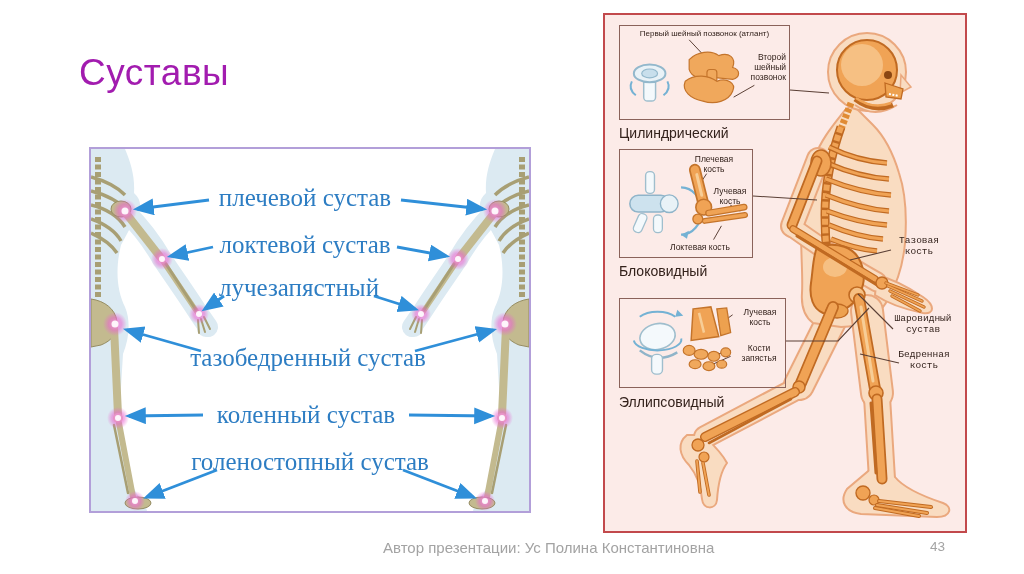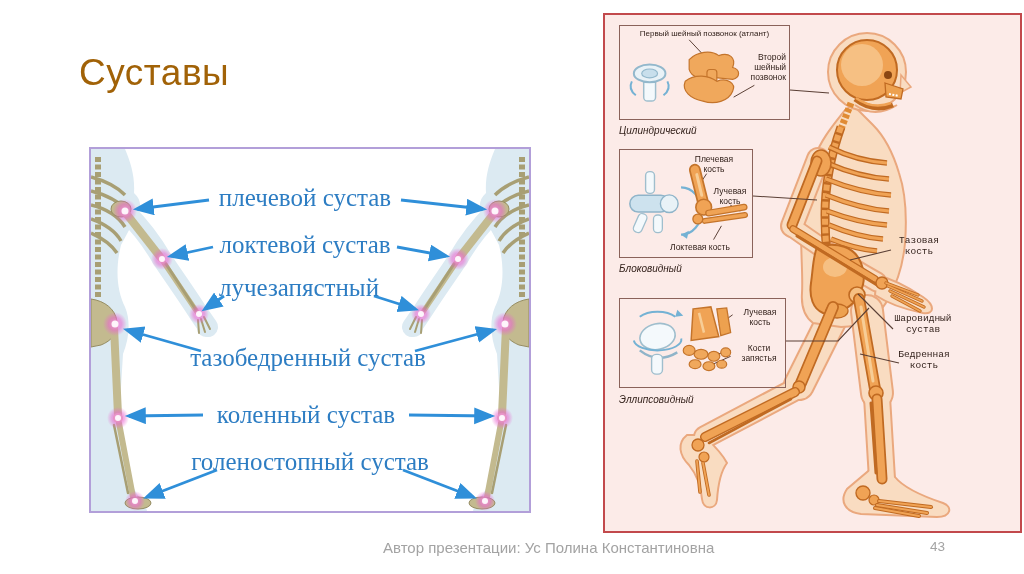--- a/index.html
+++ b/index.html
@@ -1,36 +1,36 @@
 <!DOCTYPE html>
 <html><head>
 <meta charset="utf-8">
 <style>
   html,body{margin:0;padding:0;background:#fff;}
   .slide{position:relative;width:1024px;height:574px;background:#ffffff;overflow:hidden;
          font-family:"Liberation Sans",sans-serif;}
-  .title{position:absolute;left:79px;top:52px;font-size:37px;color:#a16207;font-weight:400;
+  .title{position:absolute;left:79px;top:52px;font-size:37px;color:#a21caf;font-weight:400;
          letter-spacing:.5px;}
   
   .left-figure{position:absolute;left:89px;top:147px;width:442px;height:366px;
                border:2px solid #b29fd9;background:#fff;box-sizing:border-box;}
   .skeleton-wrap{position:absolute;inset:0;}
   .skeleton-half{position:absolute;top:0;left:0;width:130px;height:362px;}
   .skeleton-half.flip{left:auto;right:0;transform:scaleX(-1);}
   .arrows-overlay{position:absolute;inset:0;width:438px;height:362px;}
   .jlabel{position:absolute;transform:translate(-50%,-50%);font-family:"Liberation Serif",serif;
           font-size:25px;color:#2d7dc3;white-space:nowrap;}
   
-  .right-figure{position:absolute;left:603px;top:13px;width:419px;height:520px;
+  .right-figure{position:absolute;left:603px;top:13px;width:364px;height:520px;
                 border:2px solid #c2494c;background:#fcebe8;box-sizing:border-box;}
   .rf-skeleton{position:absolute;inset:0;width:348px;height:516px;}
   .rf-overlay{position:absolute;inset:0;width:348px;height:516px;}
   .type-box{position:absolute;border:1px solid #8a625a;box-sizing:border-box;}
   .type-box svg{position:absolute;inset:0;}
-  .box-caption{position:absolute;font-size:10px;color:#33211b;font-style:italic;}
+  .box-caption{position:absolute;font-size:14px;color:#33211b;}
   .small-label{position:absolute;font-size:8.5px;line-height:1.18;color:#33221c;text-align:center;}
   .small-label.r{text-align:right;}
   .fig-label{position:absolute;font-size:9.5px;line-height:1.2;color:#33221c;text-align:center;font-family:Liberation Mono, monospace;}
   
   .footer-author{position:absolute;left:383px;top:539px;font-size:15px;color:#a3a3a3;}
   .footer-page{position:absolute;left:930px;top:539px;font-size:13.5px;color:#a3a3a3;}
 </style>
 </head>
 <body>
 

